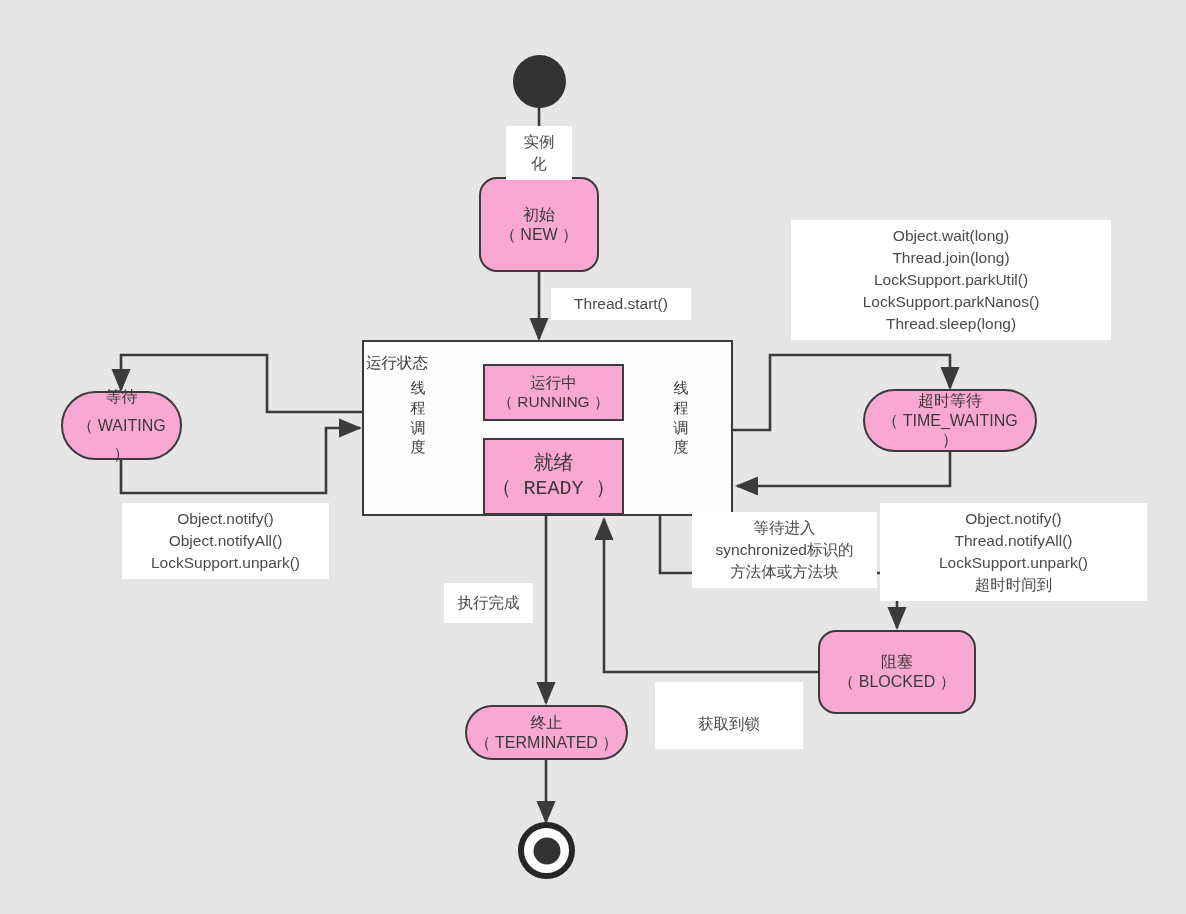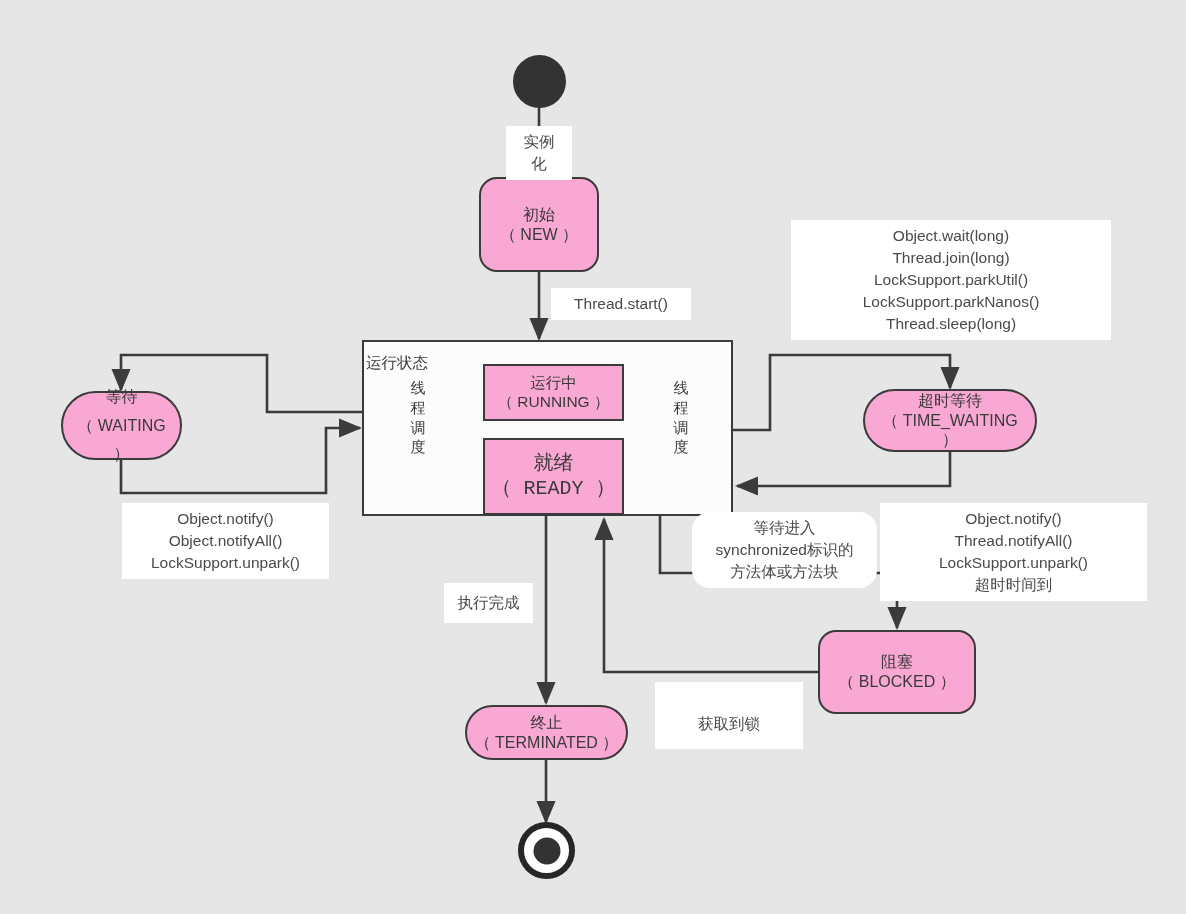--- a/index.html
+++ b/index.html
@@ -212,21 +212,21 @@
 Thread.join(long)
 LockSupport.parkUtil()
 LockSupport.parkNanos()
 Thread.sleep(long)</div>
 
   <div class="elabel" style="left:880px; top:503px; width:267px;">Object.notify()
 Thread.notifyAll()
 LockSupport.unpark()
 超时时间到</div>
 
-  <div class="elabel" style="left:692px; top:512px; width:185px;border-radius:18px;">等待进入
+  <div class="elabel" style="left:692px; top:512px; width:185px;">等待进入
 synchronized标识的
 方法体或方法块</div>
 
   <div class="elabel" style="left:655px; top:682px; width:148px; padding-top:31px; padding-bottom:14px;">获取到锁</div>
 
   <div class="elabel" style="left:444px; top:583px; width:89px; padding-top:9px; padding-bottom:9px;">执行完成</div>
 
 </div>
 
 </body></html>

